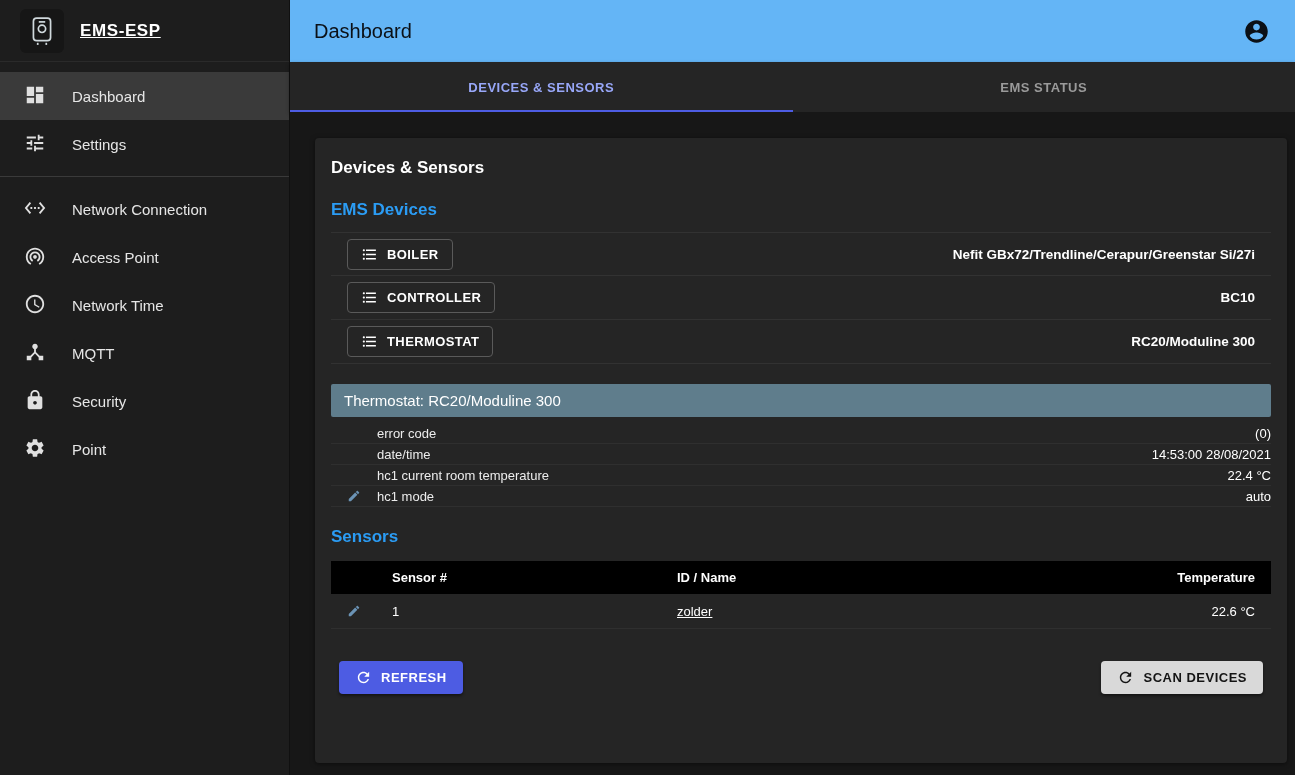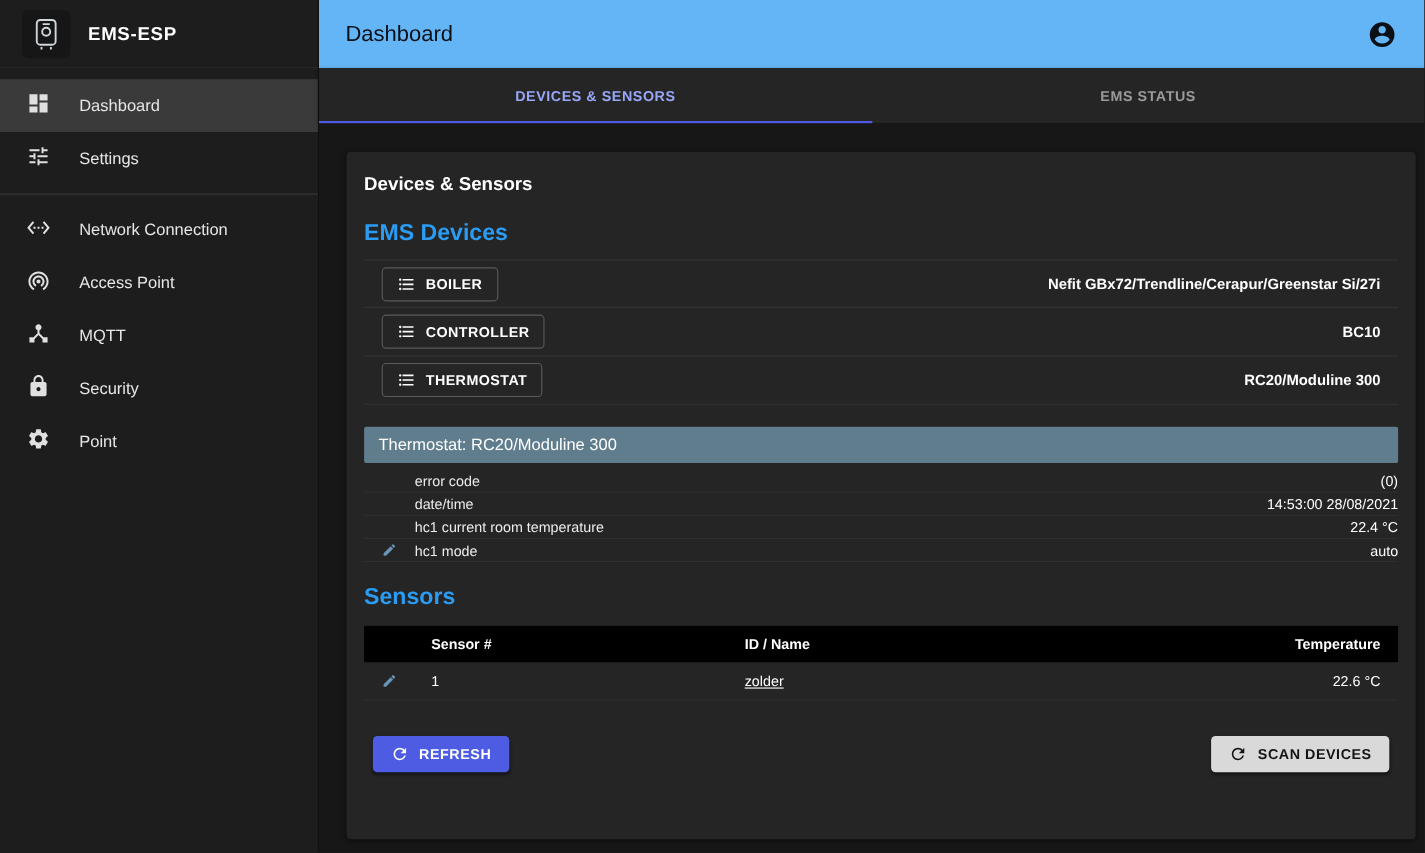--- a/index.html
+++ b/index.html
@@ -5,21 +5,21 @@
   * { margin:0; padding:0; box-sizing:border-box; }
   html,body { width:1295px; height:775px; }
   body {
     font-family:"Liberation Sans", sans-serif;
     background:#171717; color:#fff; overflow:hidden;
   }
   .app { display:flex; width:1295px; height:775px; }
 
   
   .sidebar { width:290px; min-width:290px; background:#1d1d1d; border-right:1px solid #101010; display:flex; flex-direction:column; }
-  .sidebar-header { height:62px; display:flex; align-items:center; gap:16px; padding:0 20px; border-bottom:1px solid #2a2a2a; }
+  .sidebar-header { height:62px; display:flex; align-items:center; gap:16px; padding:0 20px; border-bottom:1px solid #2a2a2a;text-decoration:underline; }
   .logo-box { width:44px; height:44px; border-radius:6px; background:#161616; display:flex; align-items:center; justify-content:center; }
   .logo-box svg { width:26px; height:30px; stroke:#cfd8dc; fill:none; stroke-width:1.6; }
   .app-title { font-size:17px; font-weight:bold; letter-spacing:.6px; color:#fff; }
   .nav { padding-top:10px; }
   .nav-item { height:48px; display:flex; align-items:center; gap:26px; padding:0 24px; color:#e6e6e6; font-size:15px; cursor:pointer; }
   .nav-item.active { background:#3a3a3a; }
   .nav-item svg { width:22px; height:22px; fill:#e0e0e0; flex:0 0 auto; }
   .nav-divider { height:1px; background:#3a3a3a; margin:8px 0; }
 
   
@@ -31,21 +31,21 @@
 
   .tabs { height:50px; display:flex; background:#252525; box-shadow:0 2px 4px rgba(0,0,0,.45); }
   .tab { flex:1; display:flex; align-items:center; justify-content:center; font-size:13px; font-weight:bold; letter-spacing:.5px; color:#9a9a9a; cursor:pointer; position:relative; text-transform:uppercase; }
   .tab.active { color:#98a7f8; }
   .tab.active::after { content:""; position:absolute; left:0; right:0; bottom:0; height:2px; background:#4d5ce3; }
 
   .content { flex:1; padding:26px 8px 12px 25px; background:#171717; overflow:hidden; }
   .card { background:#252525; border-radius:4px; padding:16px; height:100%; box-shadow:0 1px 5px rgba(0,0,0,.5); }
 
   .card-title { font-size:17px; font-weight:bold; margin:4px 0 22px; color:#fff; }
-  .section-heading { color:#2b9cf4; font-size:21px; font-weight:bold; margin:12px 0 12px; }
+  .section-heading { color:#2b9cf4; font-size:17px; font-weight:bold; margin:12px 0 12px; }
   .section-heading.sensors { margin-top:20px; margin-bottom:14px; }
 
   
   .device-row { display:flex; align-items:center; justify-content:space-between; padding:0 16px; height:44px; border-bottom:1px solid #323232; }
   .device-row:first-child { border-top:1px solid #323232; }
   .device-btn { display:inline-flex; align-items:center; gap:9px; background:transparent; border:1px solid #5a5a5a; color:#fff; font-family:inherit; font-weight:bold; font-size:13px; letter-spacing:.4px; padding:6px 13px; border-radius:4px; cursor:pointer; }
   .device-btn svg { width:17px; height:17px; fill:#fff; }
   .device-name { font-size:13.5px; font-weight:bold; color:#fff; }
 
   
@@ -114,20 +114,26 @@
         <span>Network Connection</span>
       </div>
       <div class="nav-item">
         <span><svg viewBox="0 0 24 24" width="22" height="22" fill="#e0e0e0">
               <path d="M12 11c-1.1 0-2 .9-2 2s.9 2 2 2 2-.9 2-2-.9-2-2-2zm6 2c0-3.31-2.69-6-6-6s-6 2.69-6 6c0 2.22 1.21 4.15 3 5.19l1-1.74c-1.19-.7-2-1.97-2-3.45 0-2.21 1.79-4 4-4s4 1.79 4 4c0 1.48-.81 2.75-2 3.45l1 1.74c1.79-1.04 3-2.97 3-5.19zM12 3C6.48 3 2 7.48 2 13c0 3.7 2.01 6.92 4.99 8.65l1-1.73C5.61 18.53 4 15.96 4 13c0-4.42 3.58-8 8-8s8 3.58 8 8c0 2.96-1.61 5.53-4 6.92l1 1.73c2.99-1.73 5-4.95 5-8.65 0-5.52-4.48-10-10-10z"></path>
             </svg></span>
         <span>Access Point</span>
       </div>
       <div class="nav-item">
         <span><svg viewBox="0 0 24 24" width="22" height="22" fill="#e0e0e0">
+              <path d="M11.99 2C6.47 2 2 6.48 2 12s4.47 10 9.99 10C17.52 22 22 17.52 22 12S17.52 2 11.99 2zM12 20c-4.42 0-8-3.58-8-8s3.58-8 8-8 8 3.58 8 8-3.58 8-8 8zm.5-13H11v6l5.25 3.15.75-1.23-4.5-2.67z"></path>
+            </svg></span>
+        <span>Network Time</span>
+      </div>
+      <div class="nav-item">
+        <span><svg viewBox="0 0 24 24" width="22" height="22" fill="#e0e0e0">
               <path d="M17 16l-4-4V8.82C14.16 8.4 15 7.3 15 6c0-1.66-1.34-3-3-3S9 4.34 9 6c0 1.3.84 2.4 2 2.82V12l-4 4H3v5h5v-3.05l4-4.2 4 4.2V21h5v-5h-4z"></path>
             </svg></span>
         <span>MQTT</span>
       </div>
       <div class="nav-item">
         <span><svg viewBox="0 0 24 24" width="22" height="22" fill="#e0e0e0">
               <path d="M18 8h-1V6c0-2.76-2.24-5-5-5S7 3.24 7 6v2H6c-1.1 0-2 .9-2 2v10c0 1.1.9 2 2 2h12c1.1 0 2-.9 2-2V10c0-1.1-.9-2-2-2zm-6 9c-1.1 0-2-.9-2-2s.9-2 2-2 2 .9 2 2-.9 2-2 2zm3.1-9H8.9V6c0-1.71 1.39-3.1 3.1-3.1 1.71 0 3.1 1.39 3.1 3.1v2z"></path>
             </svg></span>
         <span>Security</span>
       </div>

